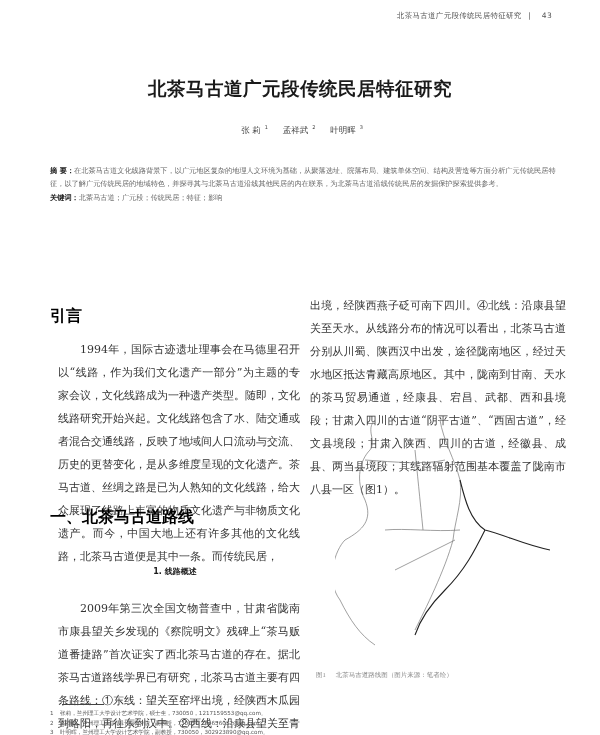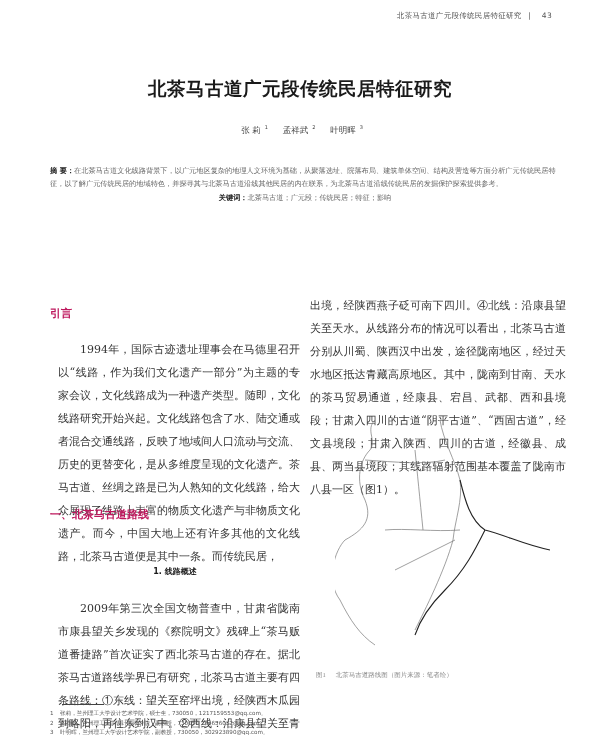--- a/index.html
+++ b/index.html
@@ -10,24 +10,24 @@
   .running-header .sep { margin: 0 8px 0 4px; }
   .title { position: absolute; top: 76px; left: 0; width: 600px; text-align: center;
          font-family: "DejaVu Sans", sans-serif; font-weight: bold; font-size: 18.5px; color: #1a1a1a; letter-spacing: 0.5px; }
   .authors { position: absolute; top: 124px; left: 0; width: 600px; text-align: center;
          font-family: "DejaVu Sans", sans-serif; font-size: 8.5px; color: #444; }
   .authors span { margin: 0 4px; }
   .authors sup { font-size: 5px; vertical-align: super; }
   .abstract { position: absolute; top: 164px; left: 50px; width: 510px; font-family: "DejaVu Sans", sans-serif;
          font-size: 7.2px; line-height: 13px; color: #666; }
   .abstract b { color: #222; }
-  .keywords { margin-top: 1px; text-align: center; }
+  .keywords { margin-top: 1px; }
   .col-left { position: absolute; left: 50px; width: 250px; }
   .col-right { position: absolute; left: 310px; width: 256px; }
-  .sec-h { font-family: Liberation Sans, sans-serif; font-weight: bold; font-size: 11px; color: #be185d; }
+  .sec-h { font-family: Liberation Sans, sans-serif; font-weight: bold; font-size: 16px; color: #000000; }
   .sub-h { font-family: "DejaVu Sans", sans-serif; font-weight: bold; font-size: 8px; color: #1a1a1a; }
   .para { font-size: 11px; line-height: 23px; color: #333; text-align: justify; margin: 0; }
   .para.indent { text-indent: 2em; margin-left: 8px; }
   .footnote-rule { position: absolute; top: 704px; left: 62px; width: 42px; border-top: 0.8px solid #444; }
   .footnotes { position: absolute; top: 709px; left: 50px; font-family: "DejaVu Sans", sans-serif; font-size: 5.6px;
          line-height: 9.5px; color: #555; }
   .footnotes .num { display: inline-block; width: 10px; }
   .map { position: absolute; left: 335px; top: 420px; width: 240px; height: 230px; }
   .caption { position: absolute; left: 316px; top: 671px; font-family: Liberation Serif, serif; font-size: 6.5px; color: #888; }
   .caption .lbl { margin-right: 10px; }

